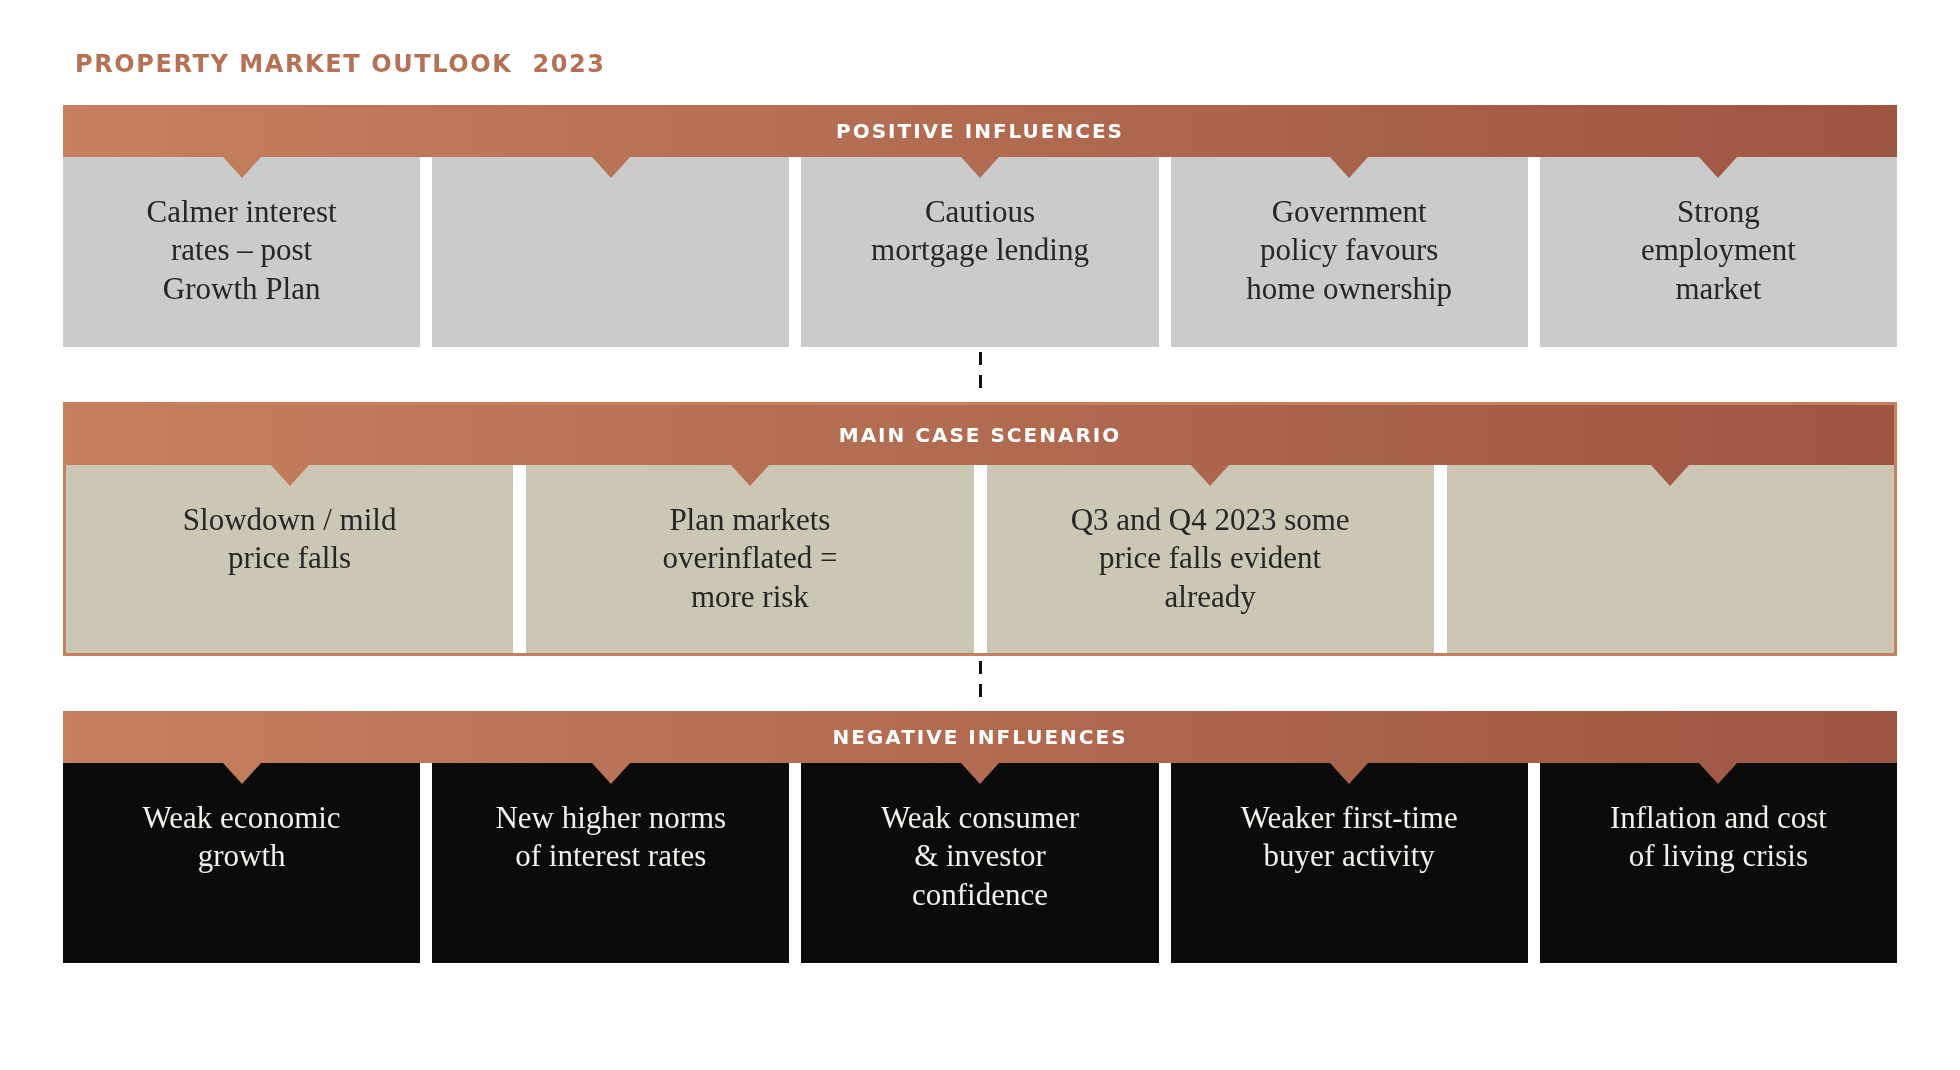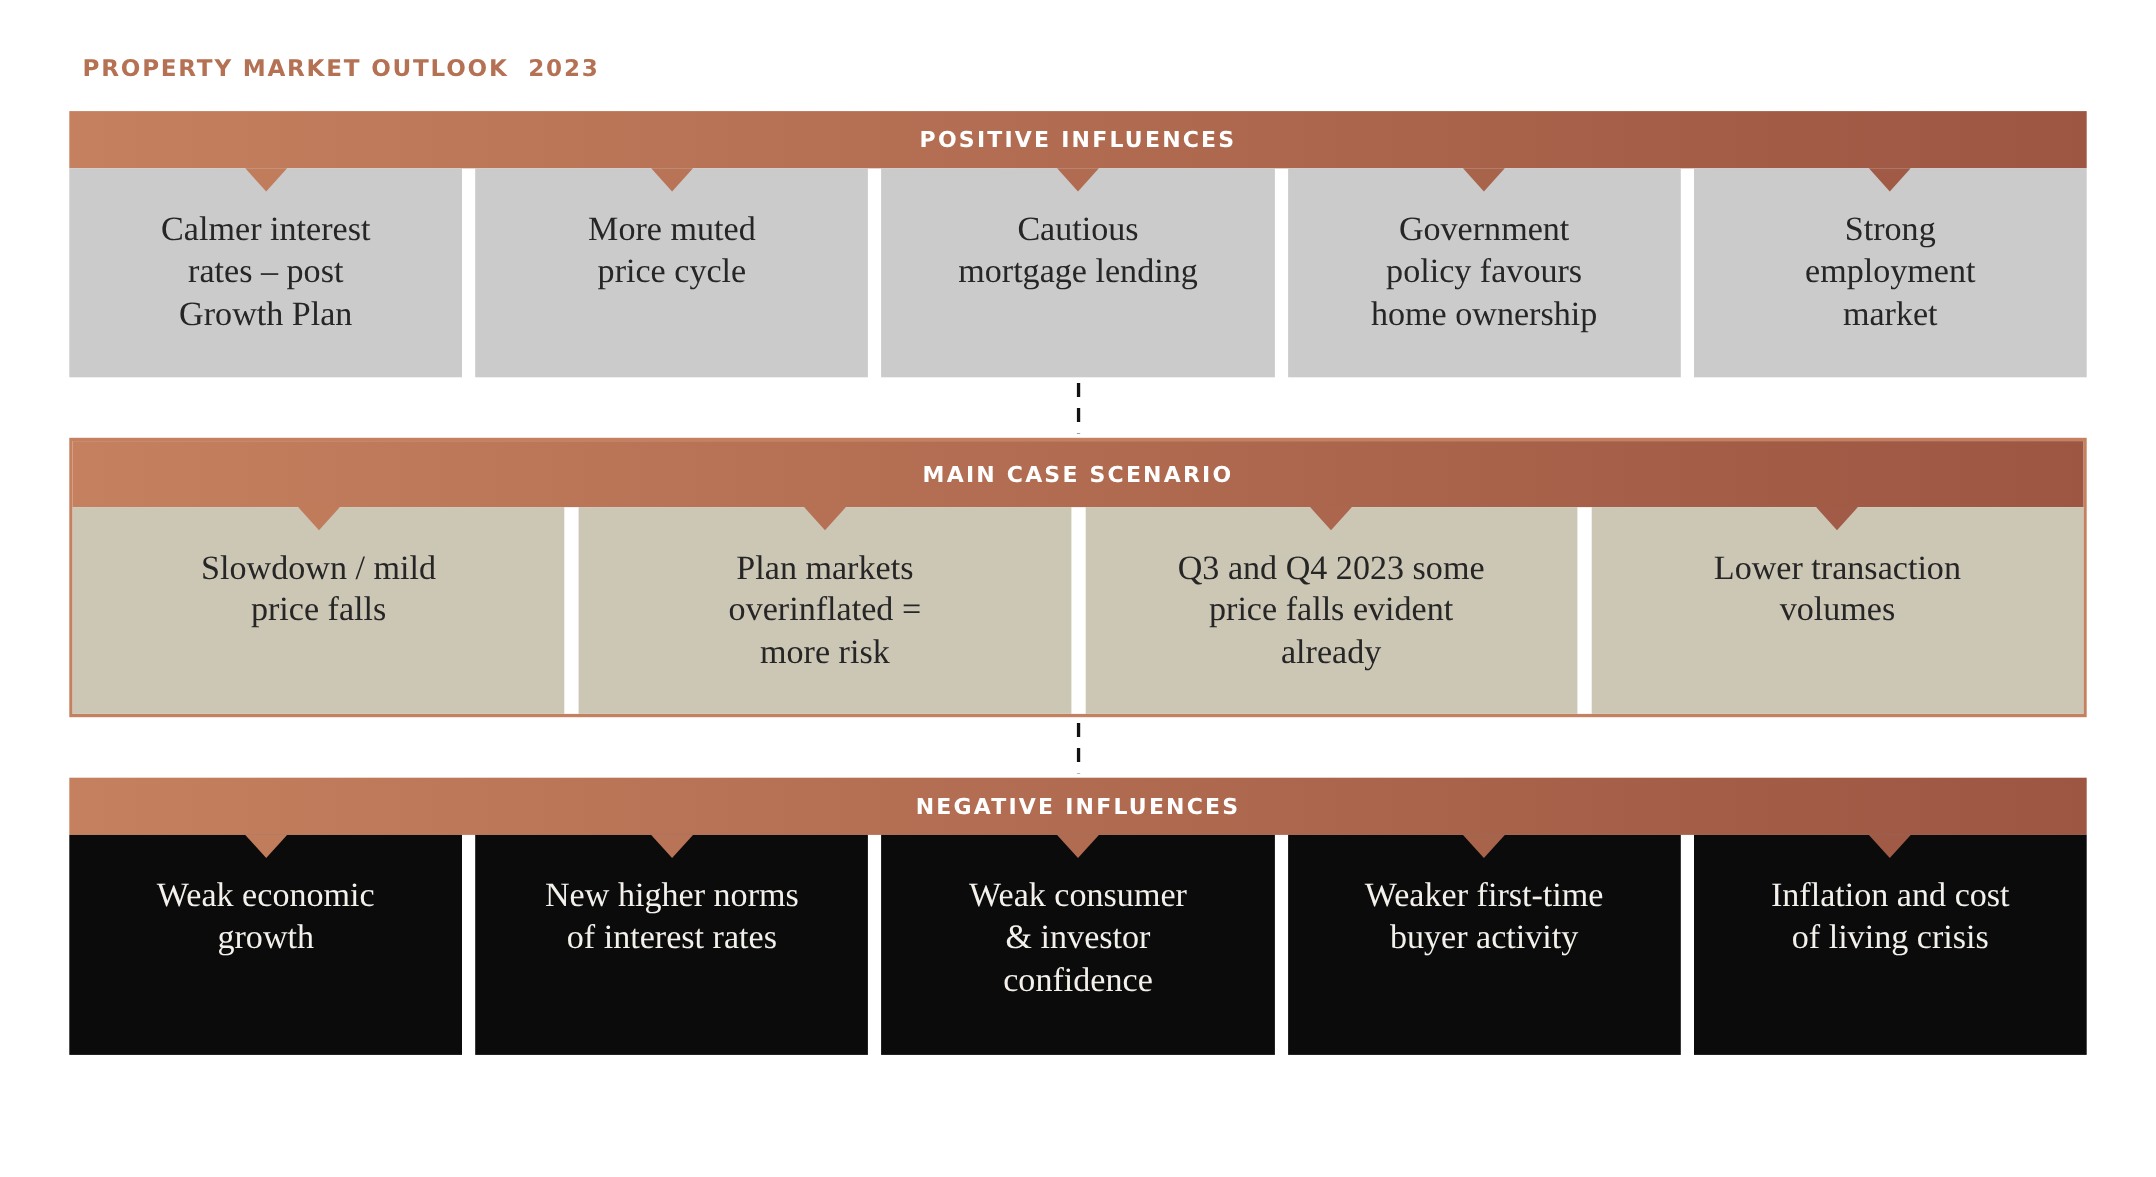--- a/index.html
+++ b/index.html
@@ -17,21 +17,21 @@
     position: absolute;
     left: 63px;
     top: 0;
     width: 1834px;
   }
 
   .page-title {
     margin: 50px 0 27px 12px;
     font-family: "DejaVu Sans", "Liberation Sans", sans-serif;
     font-weight: bold;
-    font-size: 21px;
+    font-size: 24px;
     letter-spacing: 1.6px;
     color: var(--title-color, #b57153);
     white-space: pre;
   }
 
   .band-header {
     height: 52px;
     display: flex;
     align-items: center;
     justify-content: center;
@@ -131,22 +131,20 @@
       </div>
       <div class="row row-positive">
         <div class="box">
           <span class="notch t1"></span>
           <div class="box-label">Calmer interest
 rates – post
 Growth Plan</div>
         </div>
         <div class="box">
           <span class="notch t2"></span>
-          <div class="box-label">More muted
-price cycle</div>
         </div>
         <div class="box">
           <span class="notch t3"></span>
           <div class="box-label">Cautious
 mortgage lending</div>
         </div>
         <div class="box">
           <span class="notch t4"></span>
           <div class="box-label">Government
 policy favours
@@ -182,22 +180,20 @@
 more risk</div>
         </div>
         <div class="box">
           <span class="notch s3"></span>
           <div class="box-label">Q3 and Q4 2023 some
 price falls evident
 already</div>
         </div>
         <div class="box">
           <span class="notch s4"></span>
-          <div class="box-label">Lower transaction
-volumes</div>
         </div>
       </div>
     </section>
 
     <div class="connector">
       <div class="dash-line"></div>
     </div>
 
     <section>
       <div class="band-header">

